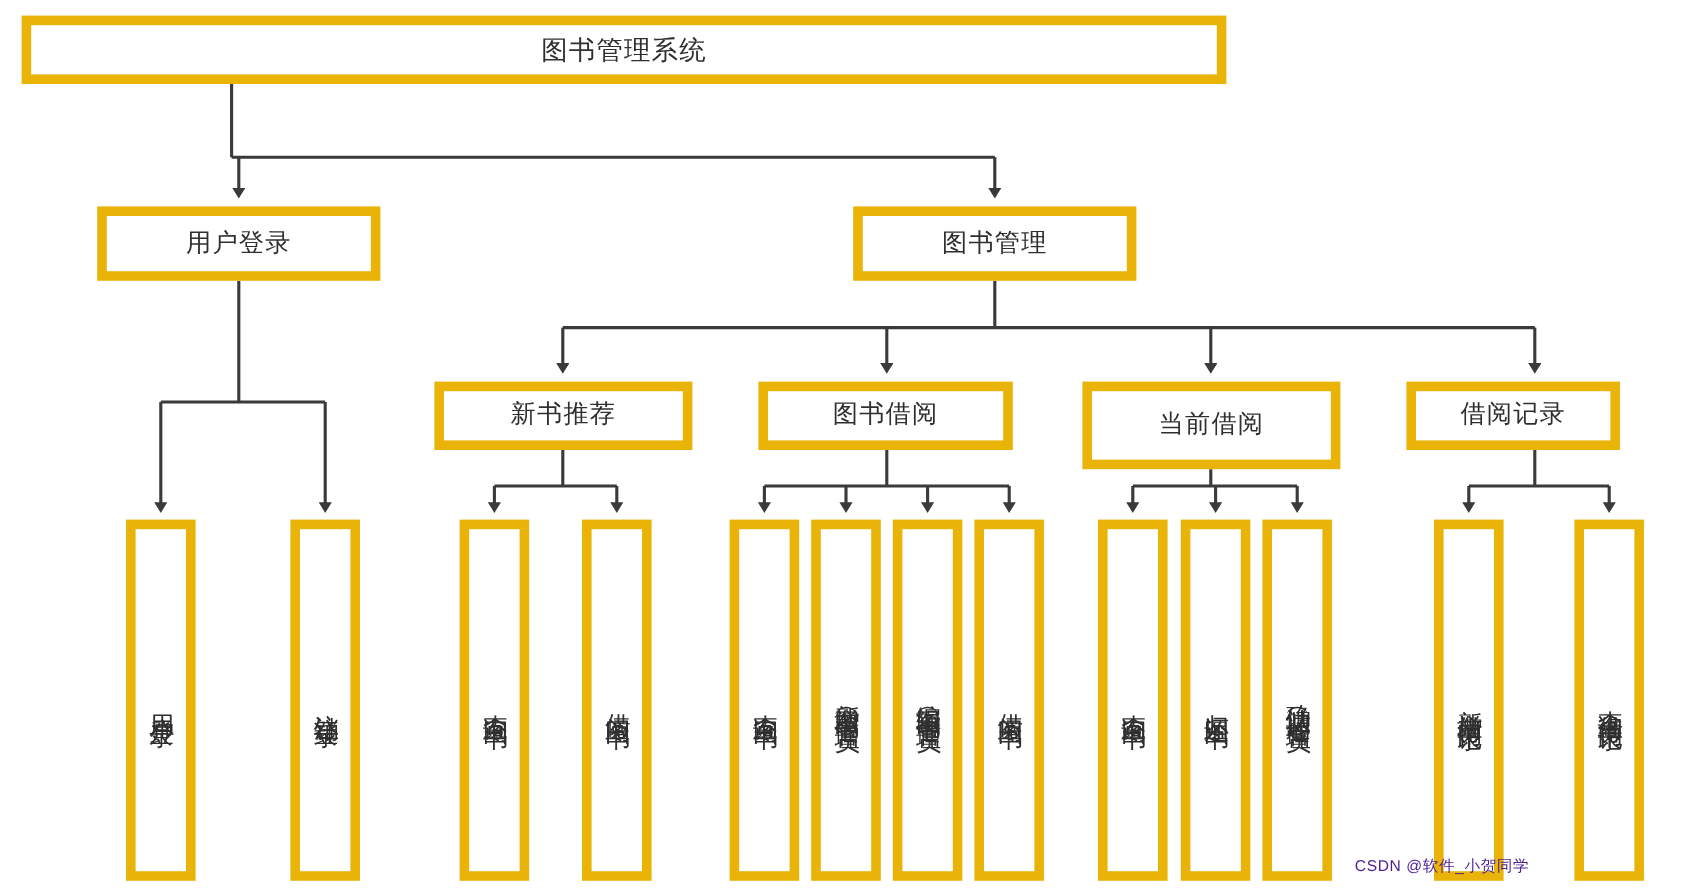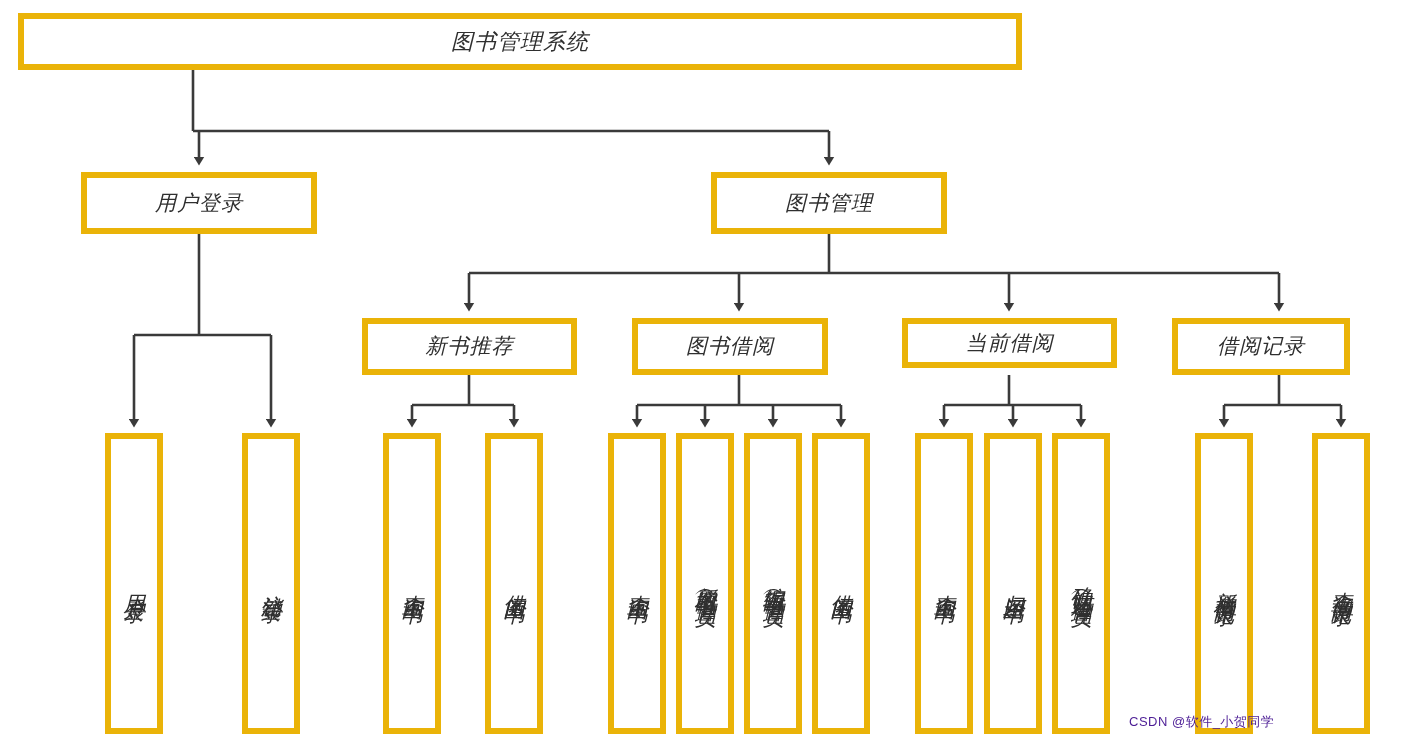--- a/index.html
+++ b/index.html
@@ -1,20 +1,20 @@
 <!DOCTYPE html>
 <html><head>
 <meta charset="utf-8">
 <style>
   html,body{margin:0;padding:0;background:#ffffff;}
   body{width:1405px;height:747px;font-family:"Liberation Sans","DejaVu Sans",sans-serif;}
   #canvas{position:relative;width:1405px;height:747px;overflow:hidden;background:#fff;}
   svg.wires{position:absolute;left:0;top:0;width:1405px;height:747px;pointer-events:none;}
   .node{position:absolute;box-sizing:border-box;background:#ffffff;
-        border:6px solid #eab308;display:flex;align-items:center;justify-content:center;font-style:italic;}
+        border:8px solid #eab308;display:flex;align-items:center;justify-content:center;}
   .node .lbl{color:#2f2f2f;font-size:21px;line-height:1.18;letter-spacing:1px;white-space:nowrap;}
   .node.root .lbl{font-size:22px;}
   .leaf{writing-mode:vertical-rl;text-orientation:upright;}
   .leaf .lbl{writing-mode:vertical-rl;text-orientation:upright;font-size:21px;
              line-height:1.42;letter-spacing:3px;white-space:normal;text-align:center;}
   .watermark{position:absolute;left:1129px;top:713px;color:#4c1d95;font-size:13px;
              letter-spacing:0.5px;white-space:nowrap;}
 </style>
 </head>
 <body>
@@ -78,24 +78,24 @@
   <div class="node" style="left:81px;top:172px;width:236px;height:62px;">
     <span class="lbl">用户登录</span>
   </div>
   <div class="node" style="left:362px;top:318px;width:215px;height:57px;">
     <span class="lbl">新书推荐</span>
   </div>
 
   <div class="node" style="left:711px;top:172px;width:236px;height:62px;">
     <span class="lbl">图书管理</span>
   </div>
-  <div class="node" style="left:632px;top:318px;width:196px;height:57px;">
+  <div class="node" style="left:632px;top:318px;width:212px;height:57px;">
     <span class="lbl">图书借阅</span>
   </div>
-  <div class="node" style="left:902px;top:318px;width:215px;height:50px;">
+  <div class="node" style="left:902px;top:318px;width:215px;height:73px;">
     <span class="lbl">当前借阅</span>
   </div>
   <div class="node" style="left:1172px;top:318px;width:178px;height:57px;">
     <span class="lbl">借阅记录</span>
   </div>
 
   <div class="node leaf" style="left:105px;top:433px;width:58px;height:301px;">
     <span class="lbl">用户登录</span>
   </div>
   <div class="node leaf" style="left:242px;top:433px;width:58px;height:301px;">

